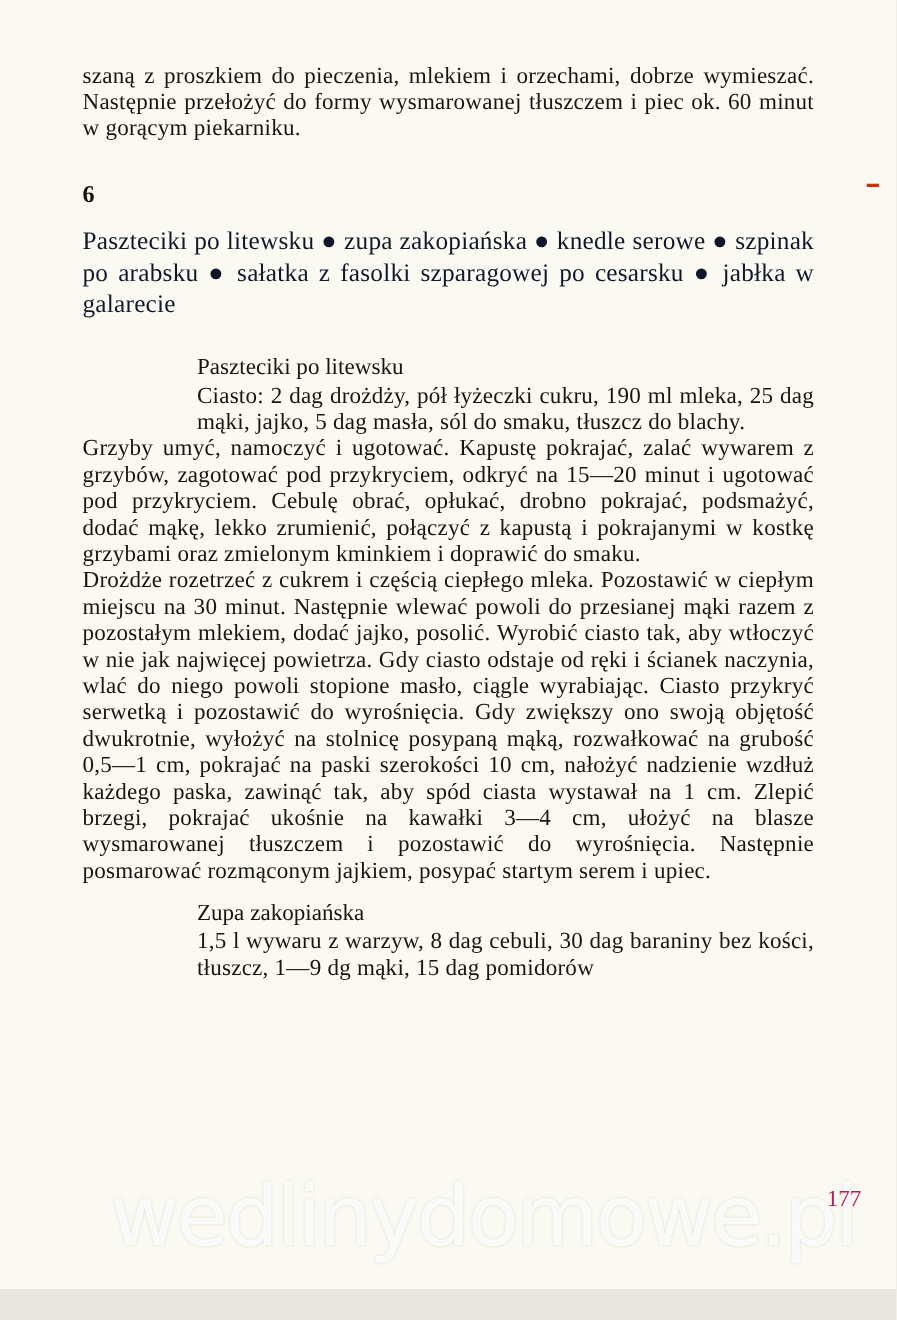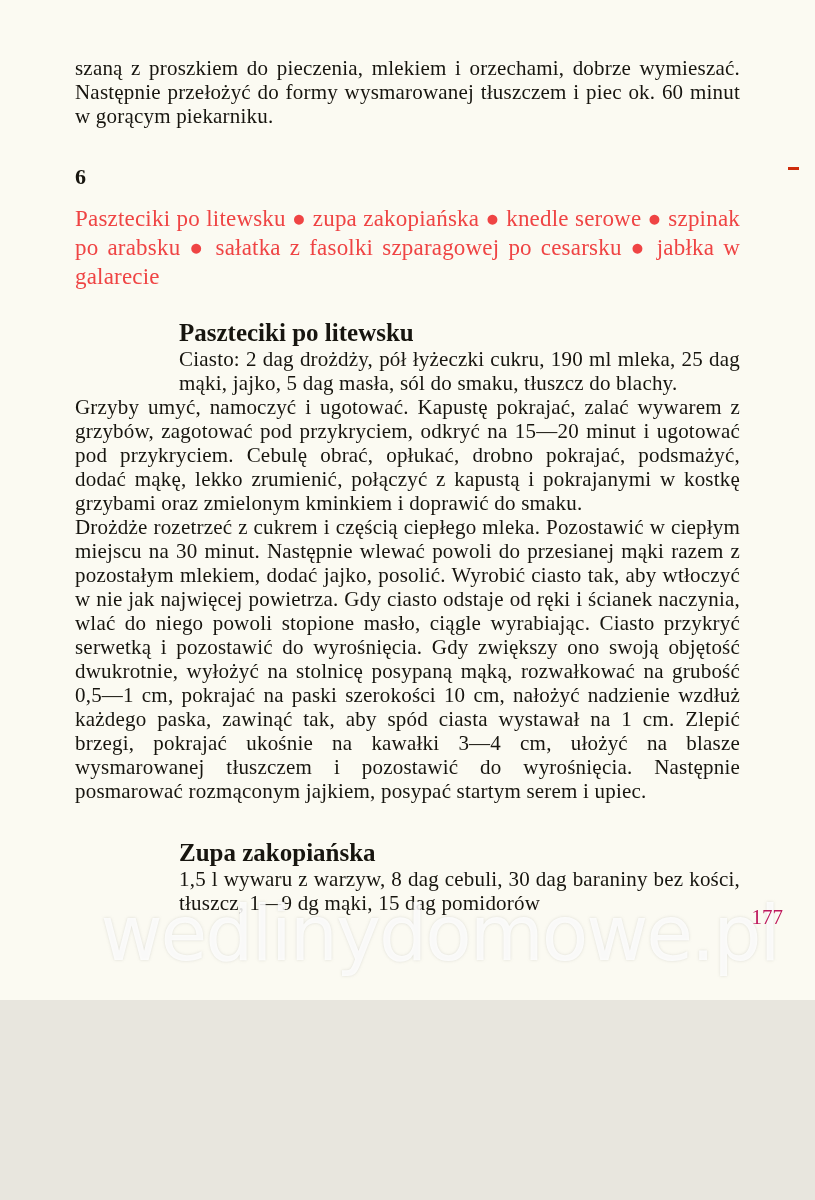--- a/index.html
+++ b/index.html
@@ -1,19 +1,19 @@
 <!DOCTYPE html>
 <html lang="pl"><head>
 <meta charset="utf-8">
 <style>
   html, body { margin: 0; padding: 0; background: #e8e6de; }
   .page {
     position: relative;
     width: 815px;
-    height: 1000px;
+    height: 1172px;
     margin: 0 auto;
     background: #fbfaf2;
     overflow: hidden;
     font-family: "Liberation Serif", "DejaVu Serif", serif;
     color: #17150f;
   }
   .content {
     position: absolute;
     top: 56px;
     left: 75px;
@@ -27,35 +27,35 @@
     margin: 0;
   }
   .intro { margin-bottom: 36px; }
   .indented { margin-left: 104px; }
   .section-number {
     font-size: 22px;
     font-weight: bold;
     margin: 0 0 14px 0;
   }
   .menu-heading {
-    color: #ef4444;
+    color: #0f172a;
     font-size: 23px;
     font-weight: normal;
     line-height: 29px;
     text-align: justify;
     letter-spacing: 0.2px;
     margin: 0 0 30px 0;
   }
   .recipe-title {
-    font-size: 25px;
-    font-weight: bold;
+    font-size: 21px;
+    font-weight: normal;
     line-height: 24px;
     margin: 0 0 2px 104px;
   }
-  .recipe + .recipe { margin-top: 38px; }
+  .recipe + .recipe { margin-top: 14px; }
   .margin-mark {
     position: absolute;
     top: 167px;
     right: 16px;
     width: 11px;
     height: 3px;
     background: #ce2c0c;
   }
   .watermark {
     position: absolute;

